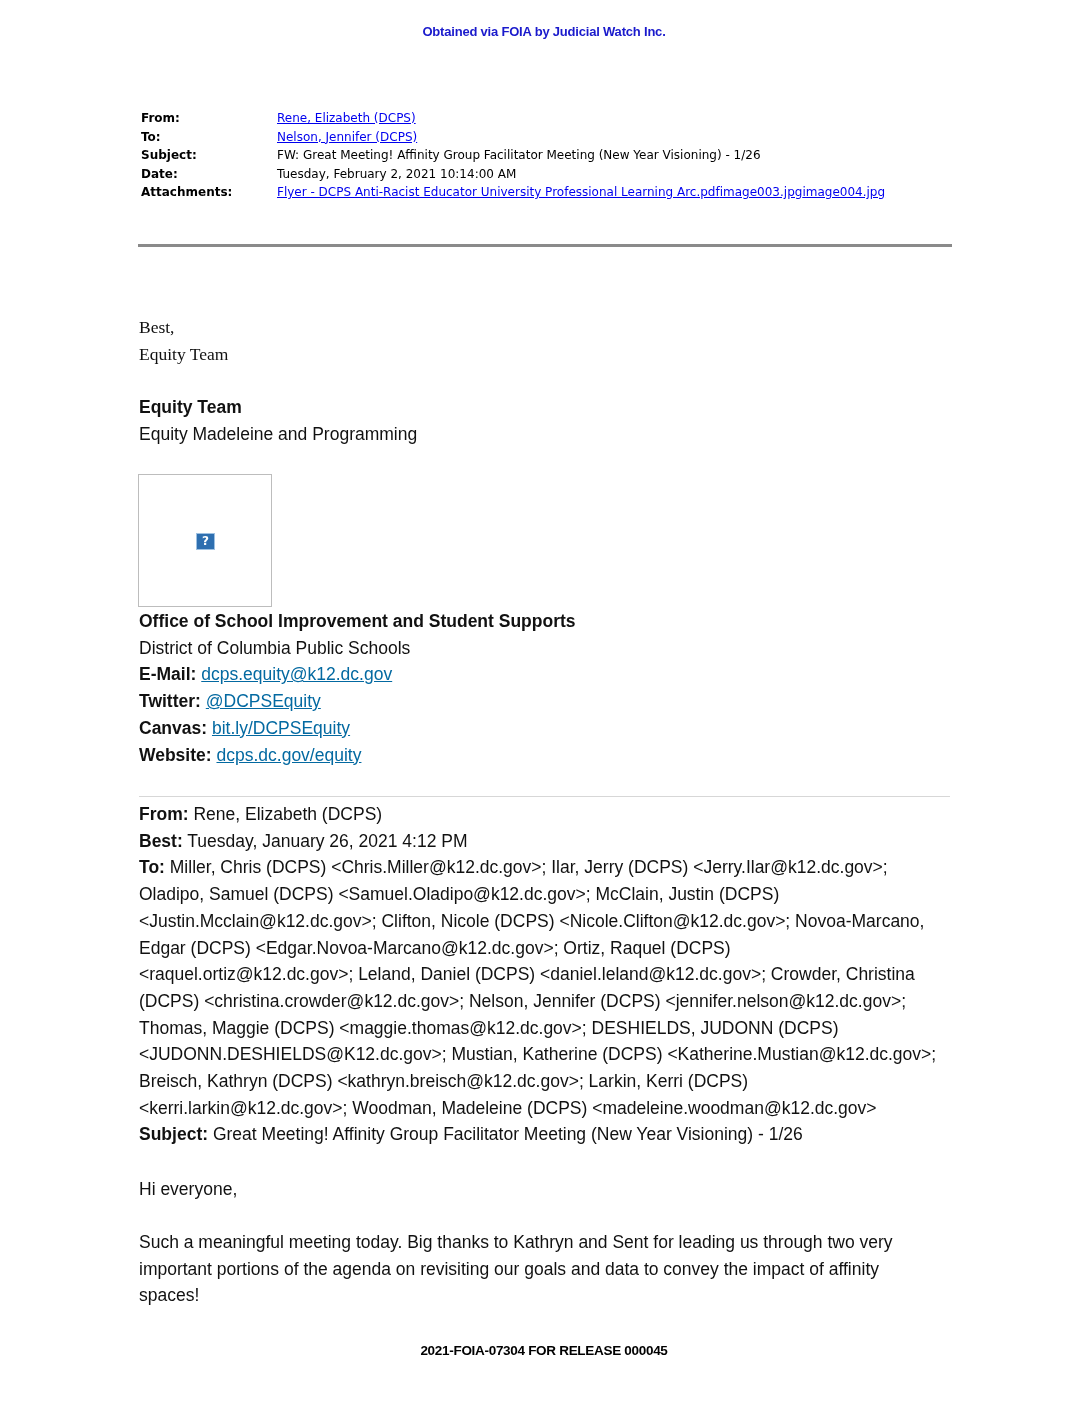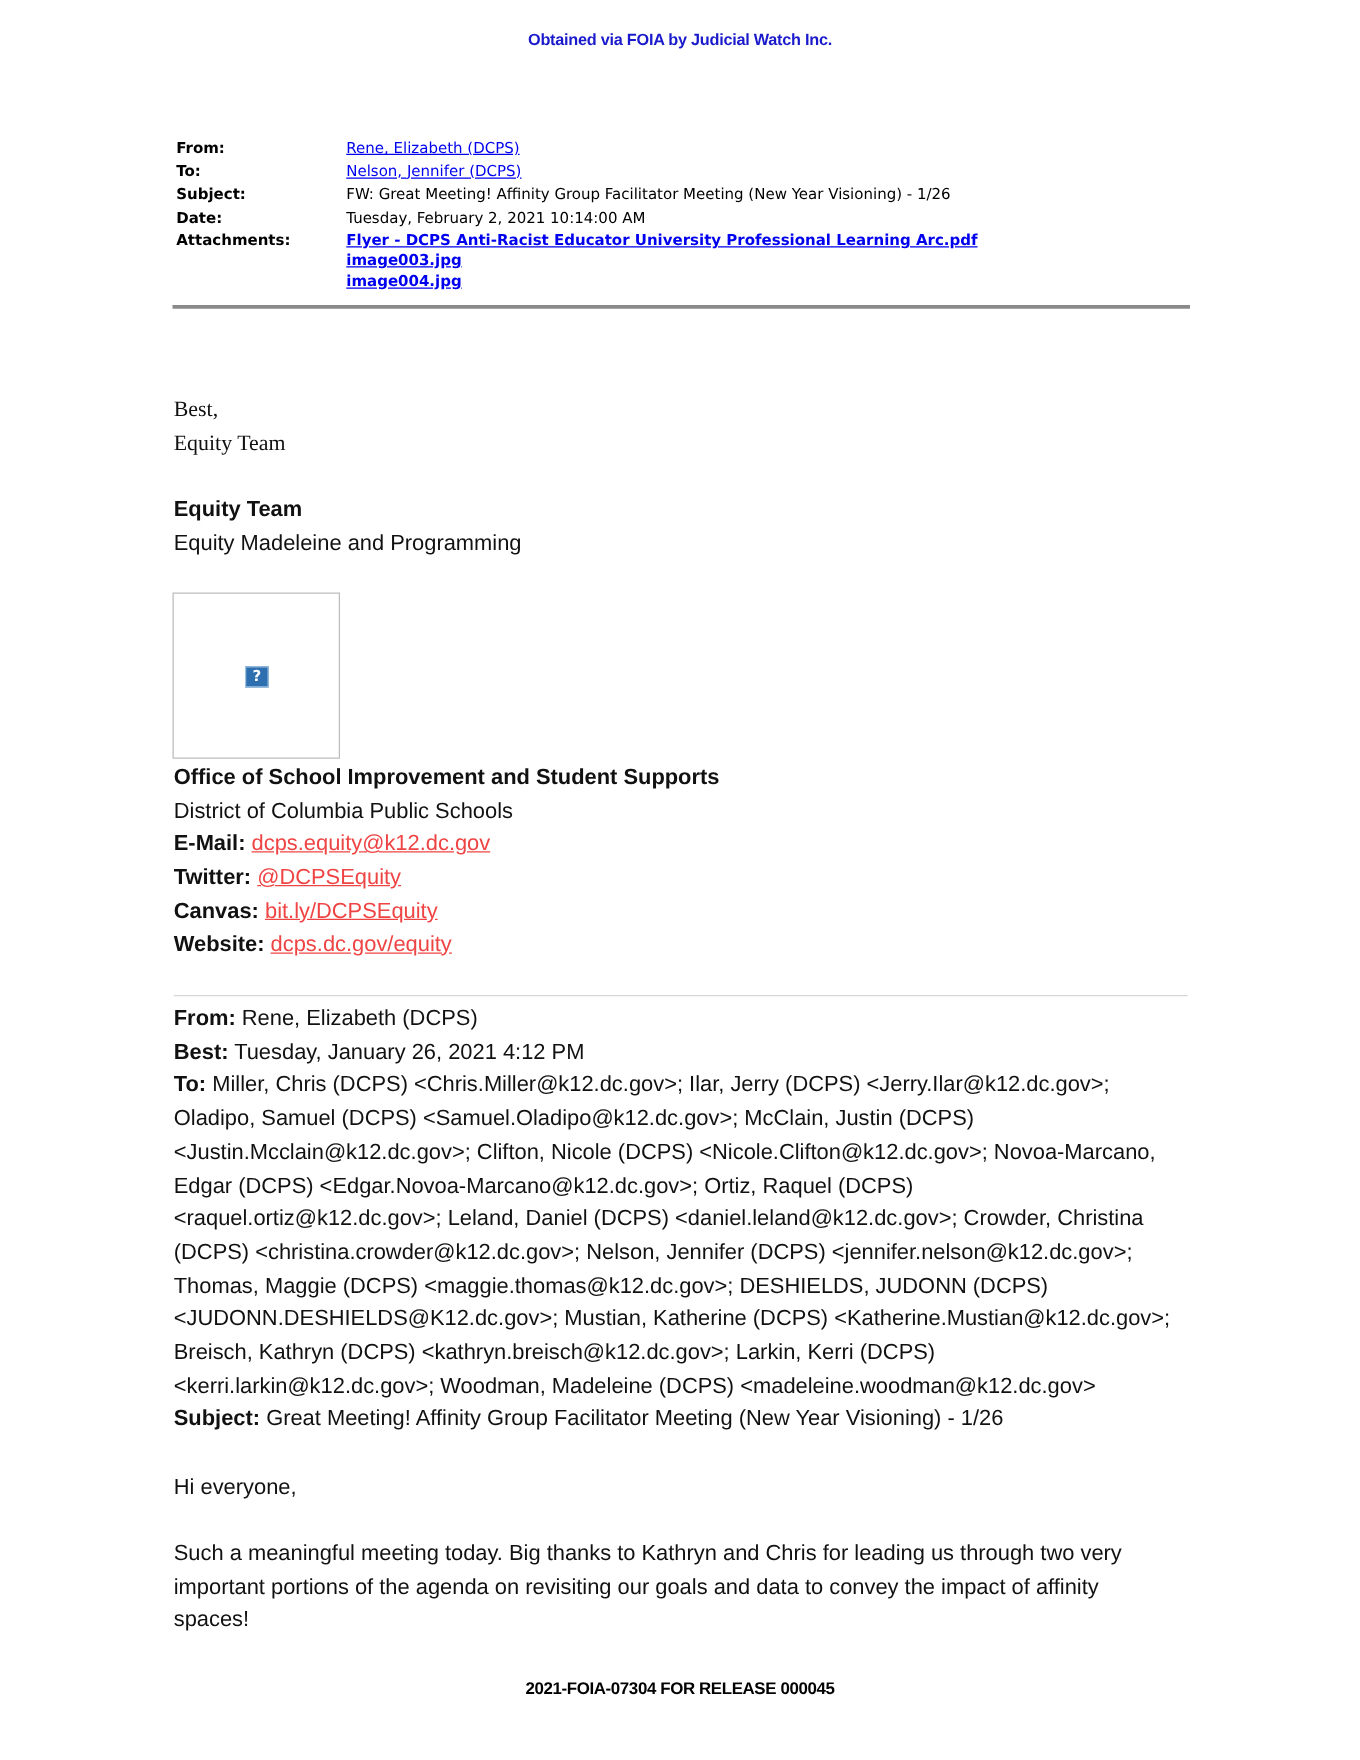--- a/index.html
+++ b/index.html
@@ -15,21 +15,21 @@
       color: #000000; letter-spacing: -0.3px;
     }
     .header-table {
       position: absolute; top: 110px; left: 141px;
       font-family: "DejaVu Sans", sans-serif; font-size: 12px; line-height: 16px;
       color: #000;
     }
     .hrow { display: flex; height: 18.5px; }
     .hrow.attach { height: auto; }
     .hlabel { width: 136px; font-weight: bold; }
-    .hval { display: flex; flex-direction: column; font-weight: bold; }
+    .hval { display: flex; flex-direction: row; }
     .hval .line { height: 16.3px; }
     a, .link { color: #0000ee; text-decoration: underline; }
     .header-rule {
       position: absolute; top: 244px; left: 138px; width: 814px; height: 3px; background: #8a8a8a;
     }
     .body-text {
       position: absolute; left: 139px;
       font-family: "Liberation Sans", sans-serif; font-size: 17.5px; color: #111;
       line-height: 26.7px;
     }
@@ -40,21 +40,21 @@
       border: 1px solid #bdbdbd; box-sizing: border-box; background: #fff;
     }
     .broken-icon {
       position: absolute; top: 58px; left: 57px; width: 19px; height: 17px;
       background: #2e6fb0; border: 1px solid #9ec1e2; box-sizing: border-box;
       color: #fff; font-family: "DejaVu Sans", sans-serif; font-size: 12px;
       font-weight: bold; line-height: 15px; text-align: center;
     }
     .office { top: 608px; }
     .b { font-weight: bold; }
-    .link2 { color: #ef4444; text-decoration: underline; }
+    .link2 { color: #0369a1; text-decoration: underline; }
     .sep-rule {
       position: absolute; top: 796px; left: 139px; width: 811px; height: 1px; background: #d7d7d7;
     }
     .fwd { top: 801px; width: 815px; }
     .greeting { top: 1176px; }
     .para { top: 1229px; width: 810px; }
   </style>
 </head>
 <body>
 
@@ -149,18 +149,18 @@
   </div>
   <div>
     <span class="b">Subject:</span>
     <span>Great Meeting! Affinity Group Facilitator Meeting (New Year Visioning) - 1/26</span>
   </div>
 </div>
 
 <div class="body-text greeting">Hi everyone,</div>
 
 <div class="body-text para">
-  <div>Such a meaningful meeting today. Big thanks to Kathryn and Chris for leading us through two very</div>
+  <div>Such a meaningful meeting today. Big thanks to Kathryn and Sent for leading us through two very</div>
   <div>important portions of the agenda on revisiting our goals and data to convey the impact of affinity</div>
   <div>spaces!</div>
 </div>
 
 <div class="watermark-bottom">2021-FOIA-07304 FOR RELEASE 000045</div>
 
 </body></html>

